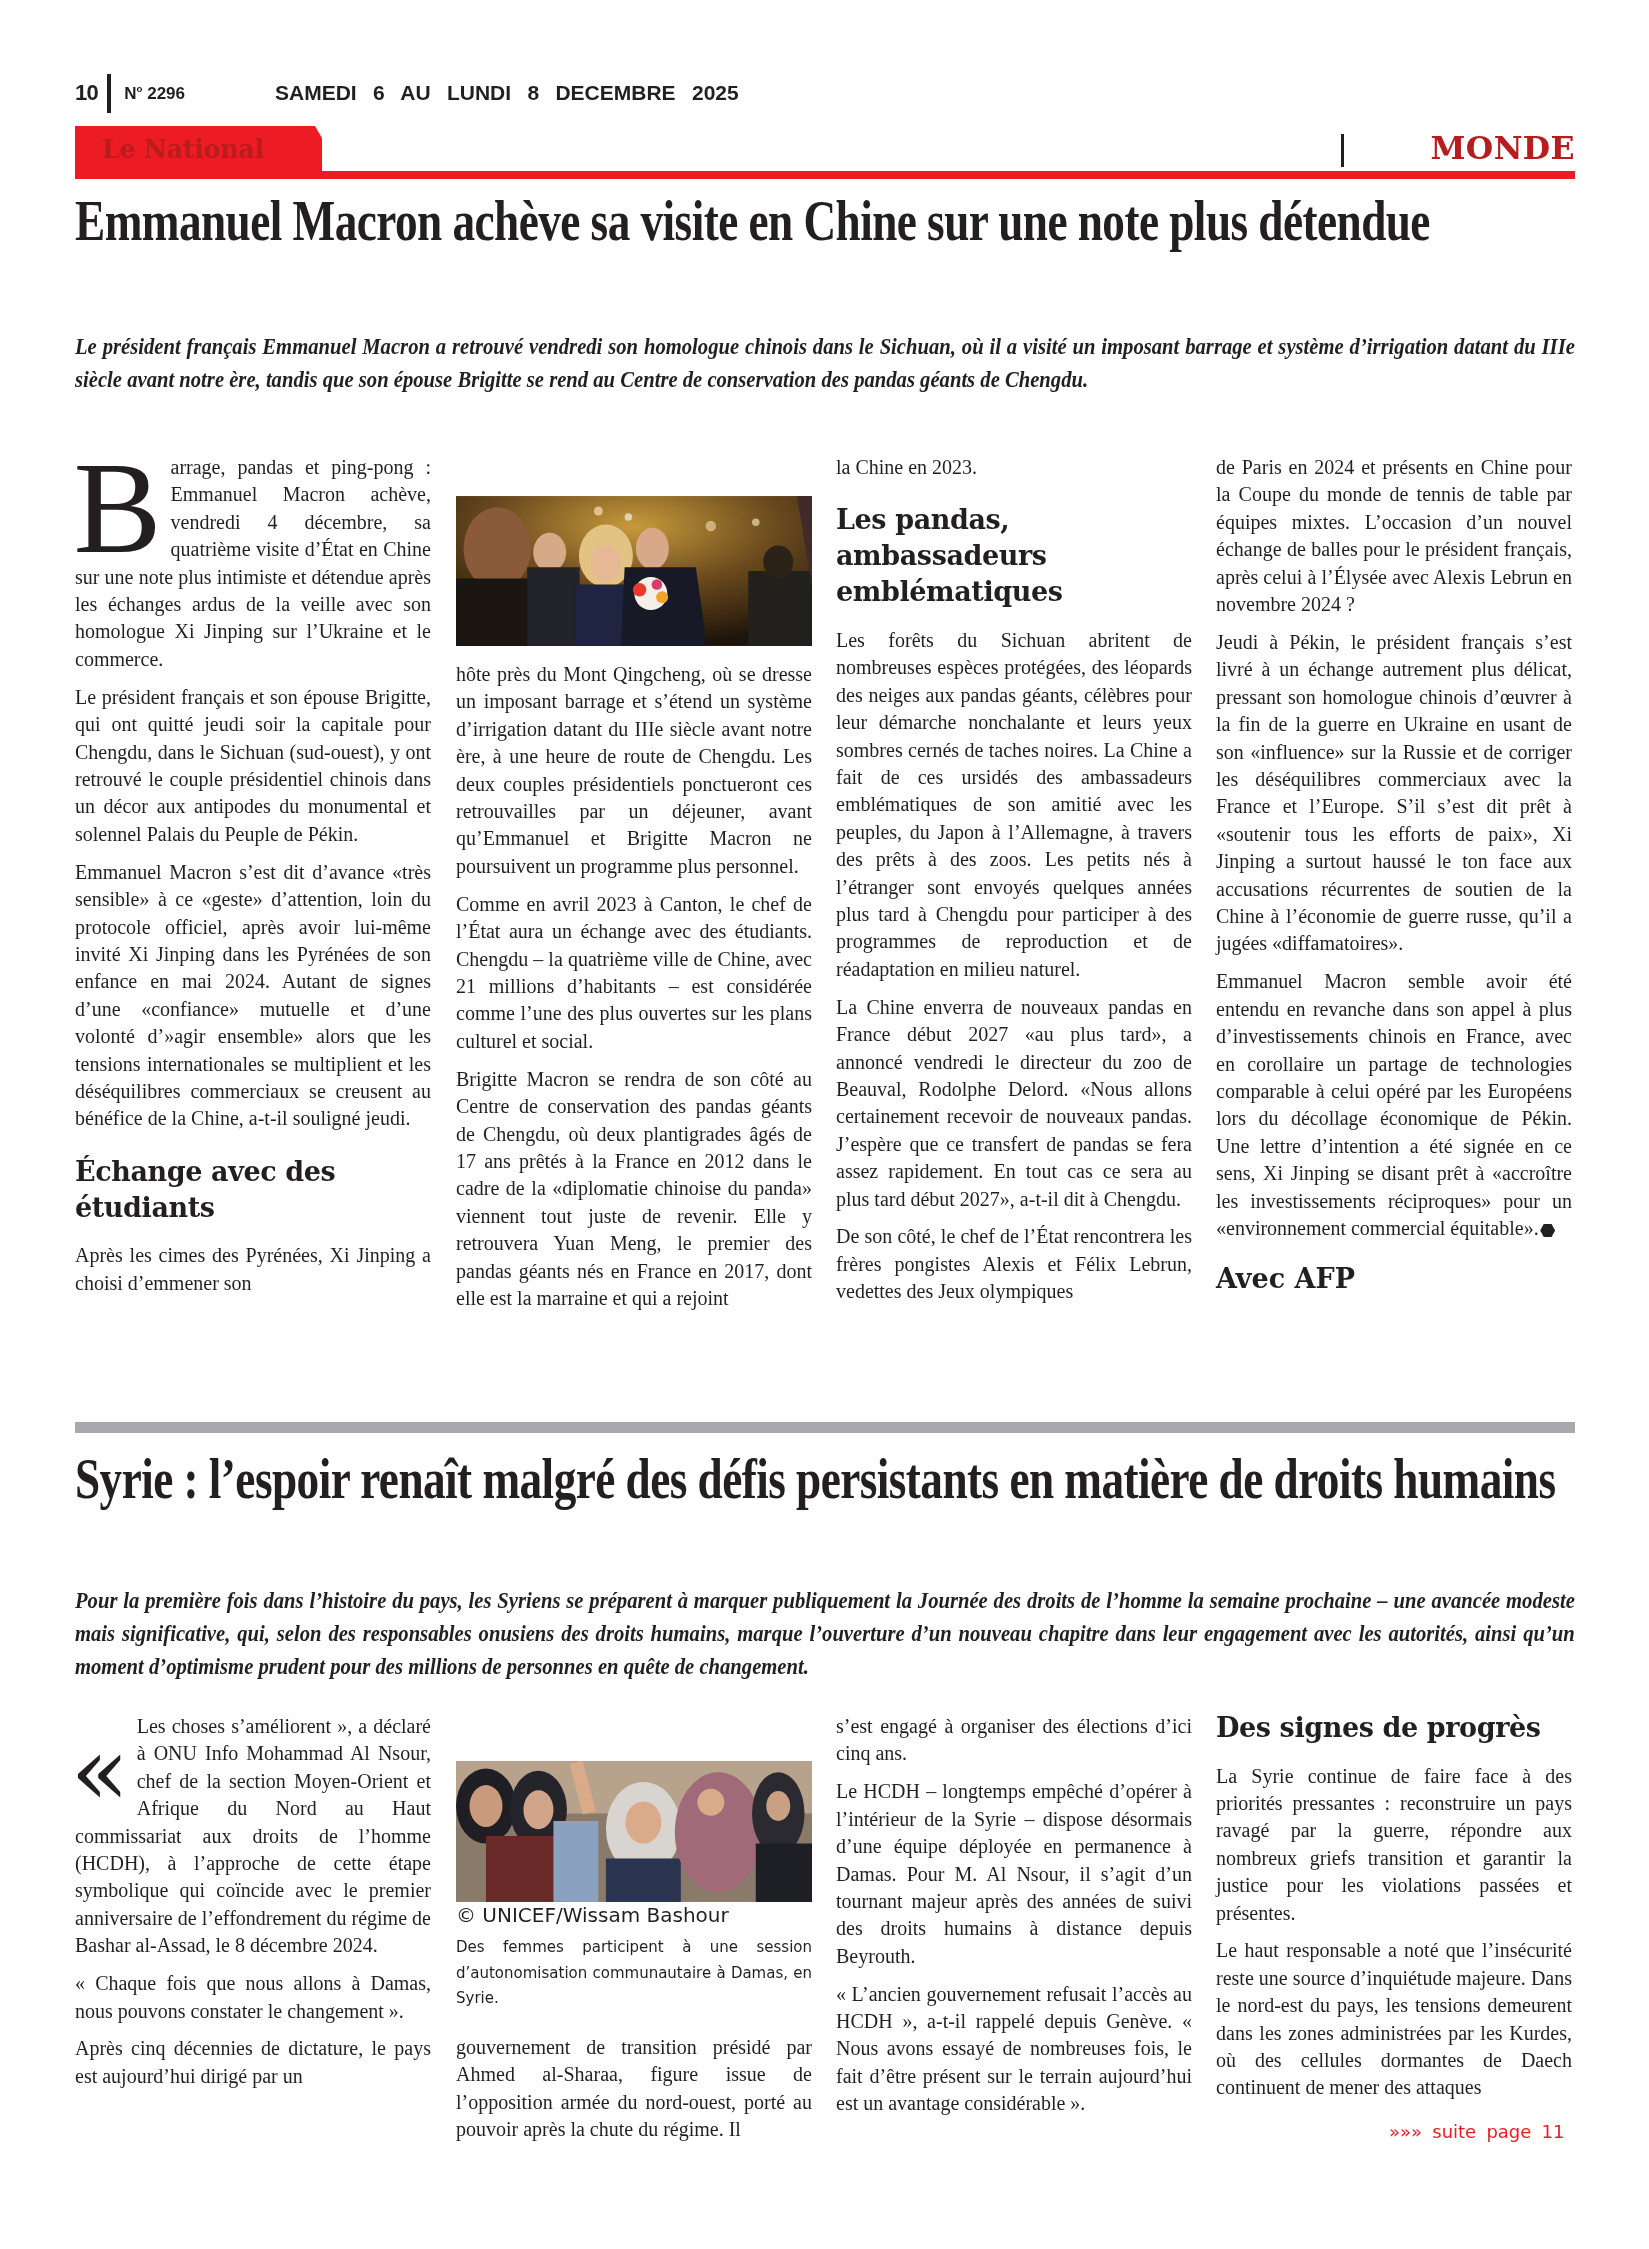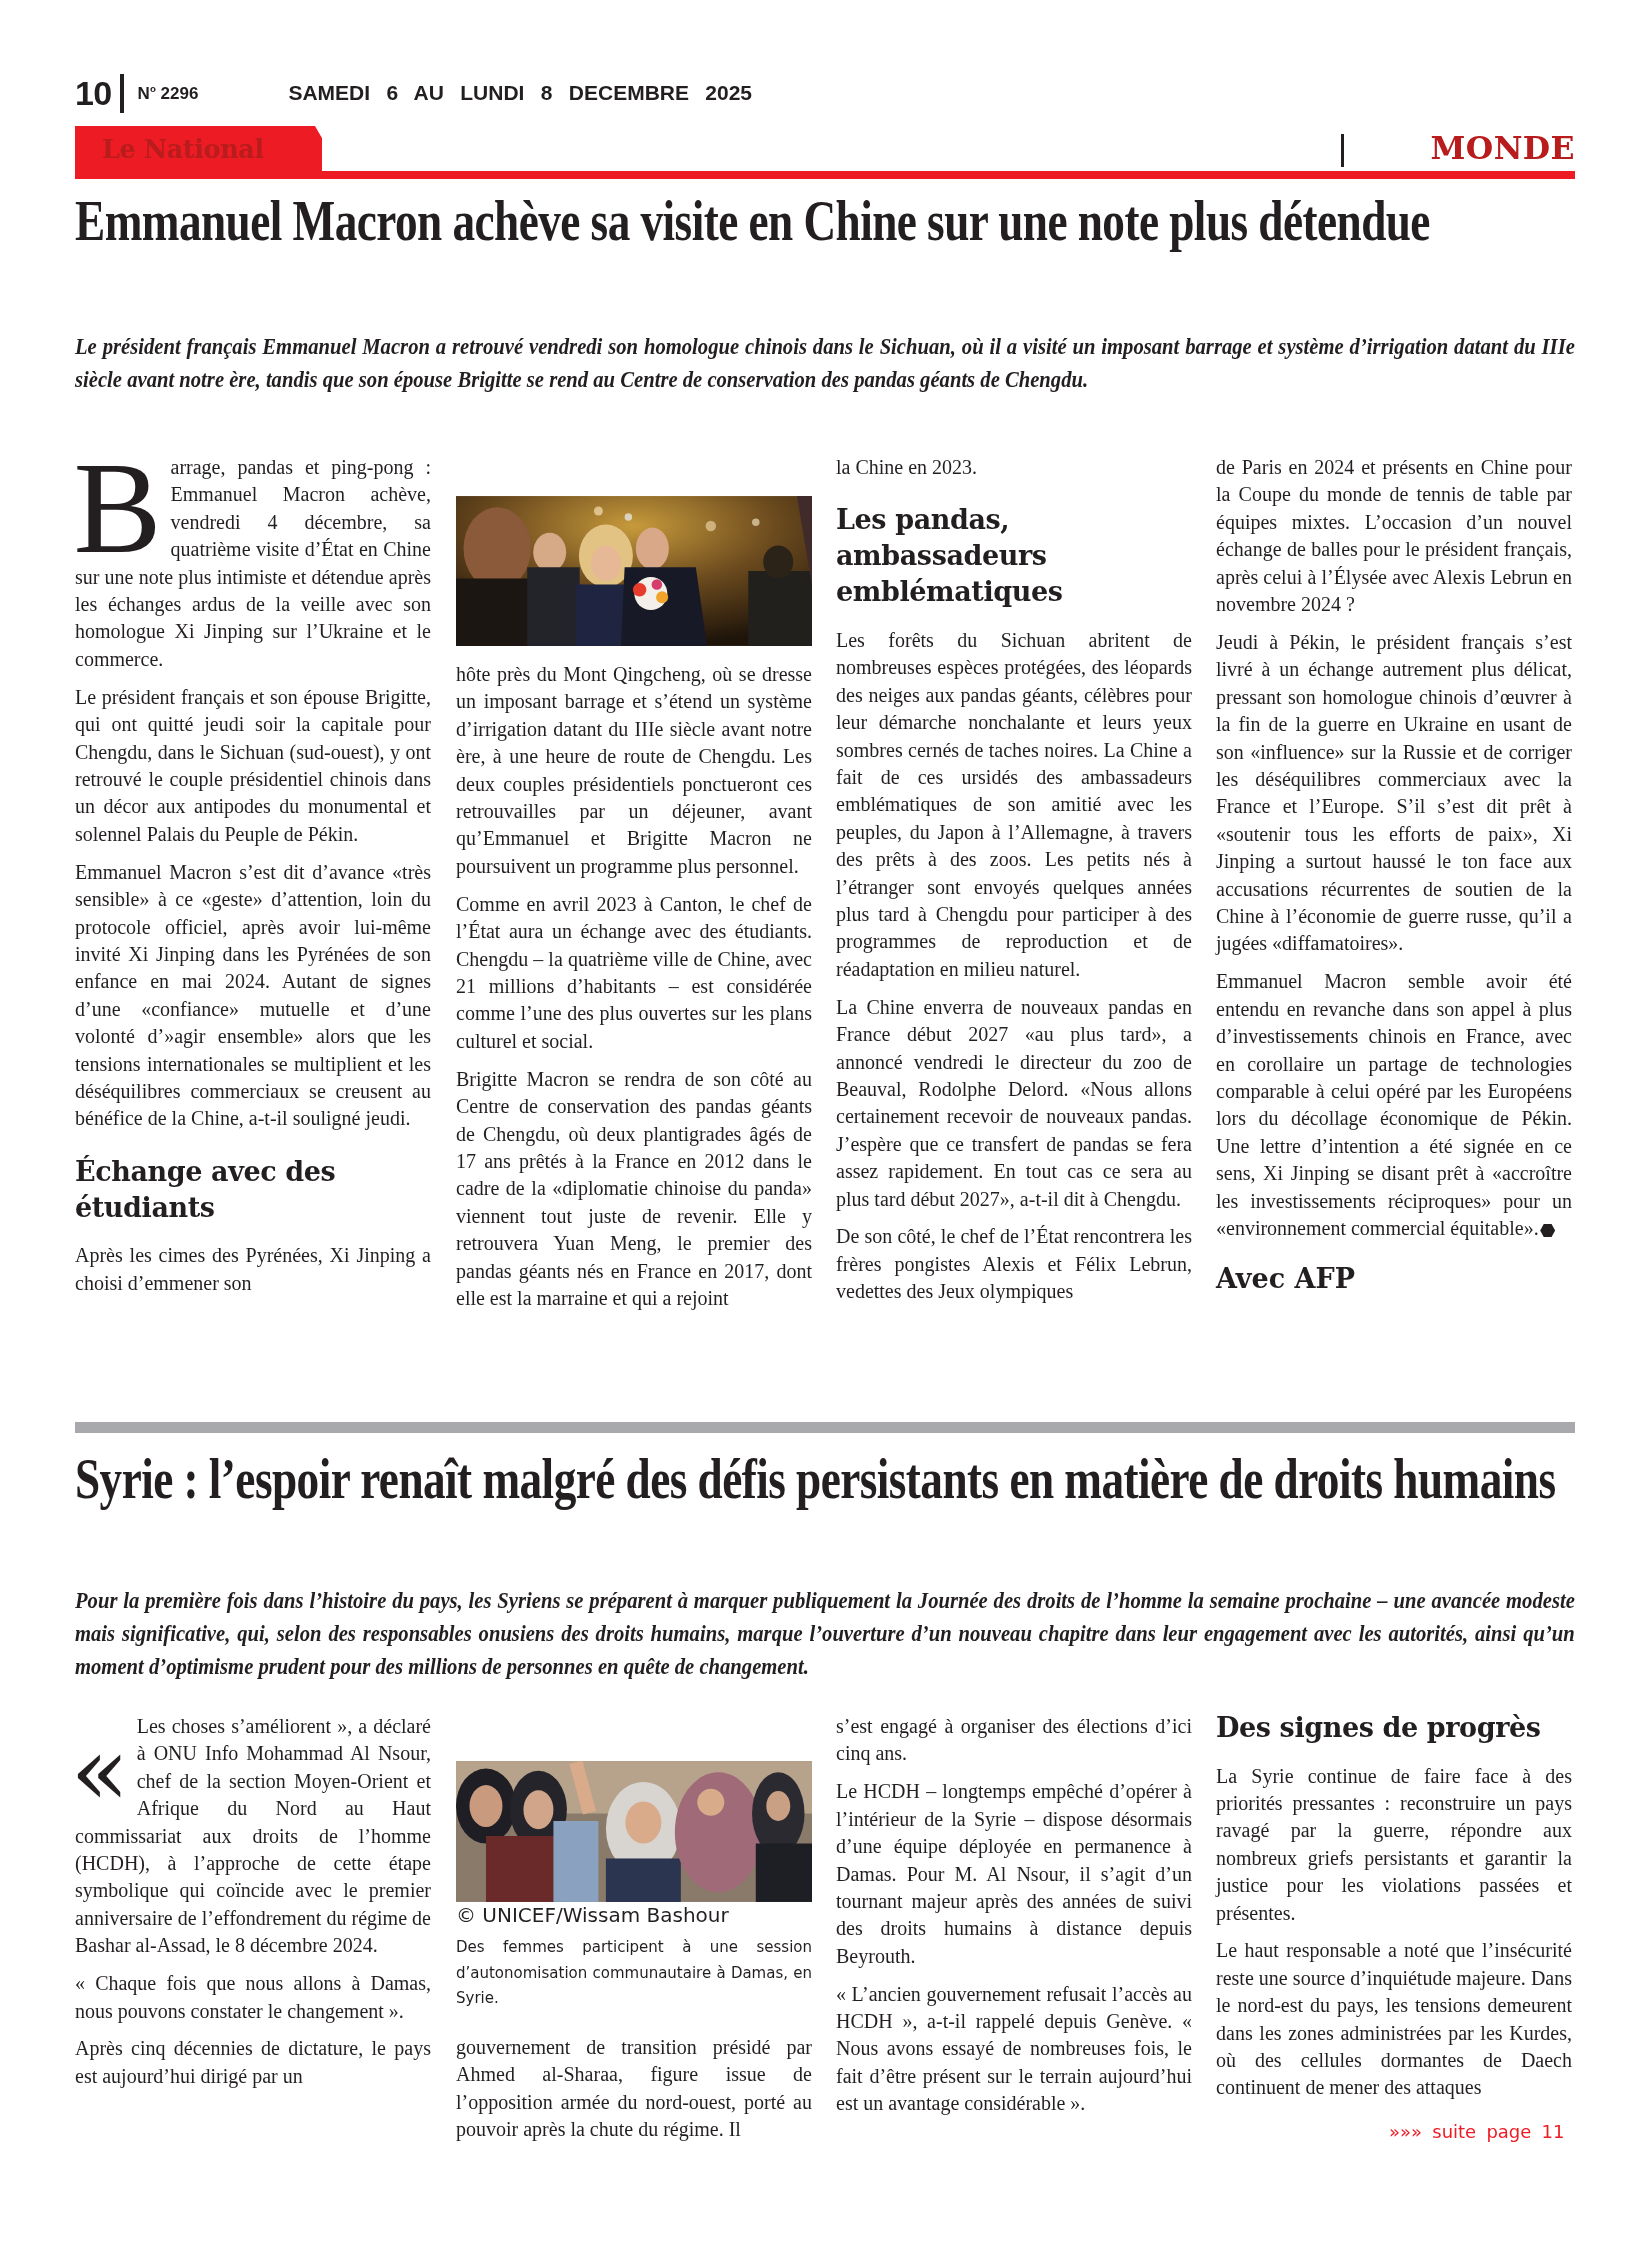--- a/index.html
+++ b/index.html
@@ -1,21 +1,21 @@
 <!DOCTYPE html>
 <html style="font-size:12px"><head>
 <meta charset="utf-8">
 <style>
   * { box-sizing: border-box; margin: 0; padding: 0; }
   html, body { background: #ffffff; }
   body { width: 1650px; height: 2250px; position: relative; overflow: hidden; color: #231f20; font-family: "Liberation Serif", serif; }
 
   
   .masthead { position: absolute; left: 75px; top: 72px; height: 42px; display: flex; align-items: center; }
-  .page-num { font-family: "Liberation Sans", sans-serif; font-weight: bold; font-size: 34px; letter-spacing: -0.7px; color: #231f20; }
+  .page-num { font-family: "Liberation Sans", sans-serif; font-weight: bold; font-size: 22px; letter-spacing: -0.7px; color: #231f20; }
   .num-sep { width: 3.7px; height: 39px; background: #231f20; margin: 0 13.5px 0 9px; }
   .issue { font-family: "Liberation Sans", sans-serif; font-weight: bold; font-size: 17px; color: #231f20; margin-right: 90px; }
   .issue sup { font-size: 9.7px; }
   .dateline { font-family: "Liberation Sans", sans-serif; font-weight: bold; font-size: 21px; word-spacing: 10.5px; color: #231f20; }
 
   .section-bar { position: absolute; left: 75px; top: 126px; width: 1500px; height: 54px; }
   .brand-tab { position: absolute; left: 0; top: 0; width: 247px; height: 52px; background: #ed1c24; clip-path: polygon(0 0, 240px 0, 270px 100%, 0 100%); }
   .brand-text { position: absolute; left: 27px; top: 7.5px; font-family: "DejaVu Serif", serif; font-weight: bold; font-size: 25.5px; color: #b91c1c; letter-spacing: -0.4px; }
   .red-rule { position: absolute; left: 0; top: 45px; width: 1500px; height: 7.5px; background: #ed1c24; }
   .section-sep { position: absolute; left: 1266px; top: 7.5px; width: 3px; height: 33px; background: #231f20; }
@@ -179,18 +179,18 @@
 </div>
 
 <div class="col c3" style="top:1713px;">
   <p>s’est engagé à organiser des élections d’ici cinq ans.</p>
   <p>Le HCDH – longtemps empêché d’opérer à l’intérieur de la Syrie – dispose désormais d’une équipe déployée en permanence à Damas. Pour M. Al Nsour, il s’agit d’un tournant majeur après des années de suivi des droits humains à distance depuis Beyrouth.</p>
   <p>« L’ancien gouvernement refusait l’accès au HCDH », a-t-il rappelé depuis Genève. « Nous avons essayé de nombreuses fois, le fait d’être présent sur le terrain aujourd’hui est un avantage considérable ».</p>
 </div>
 
 <div class="col c4" style="top:1702px;">
   <h3 style="margin-top:8px;">Des signes de progrès</h3>
-  <p>La Syrie continue de faire face à des priorités pressantes : reconstruire un pays ravagé par la guerre, répondre aux nombreux griefs persistants et garantir la justice pour les violations passées et présentes.</p>
+  <p>La Syrie continue de faire face à des priorités pressantes : reconstruire un pays ravagé par la guerre, répondre aux nombreux griefs transition et garantir la justice pour les violations passées et présentes.</p>
   <p>Le haut responsable a noté que l’insécurité reste une source d’inquiétude majeure. Dans le nord-est du pays, les tensions demeurent dans les zones administrées par les Kurdes, où des cellules dormantes de Daech continuent de mener des attaques</p>
 </div>
 
 <a class="suite">»»» suite page 11</a>
 
 
 </body></html>

